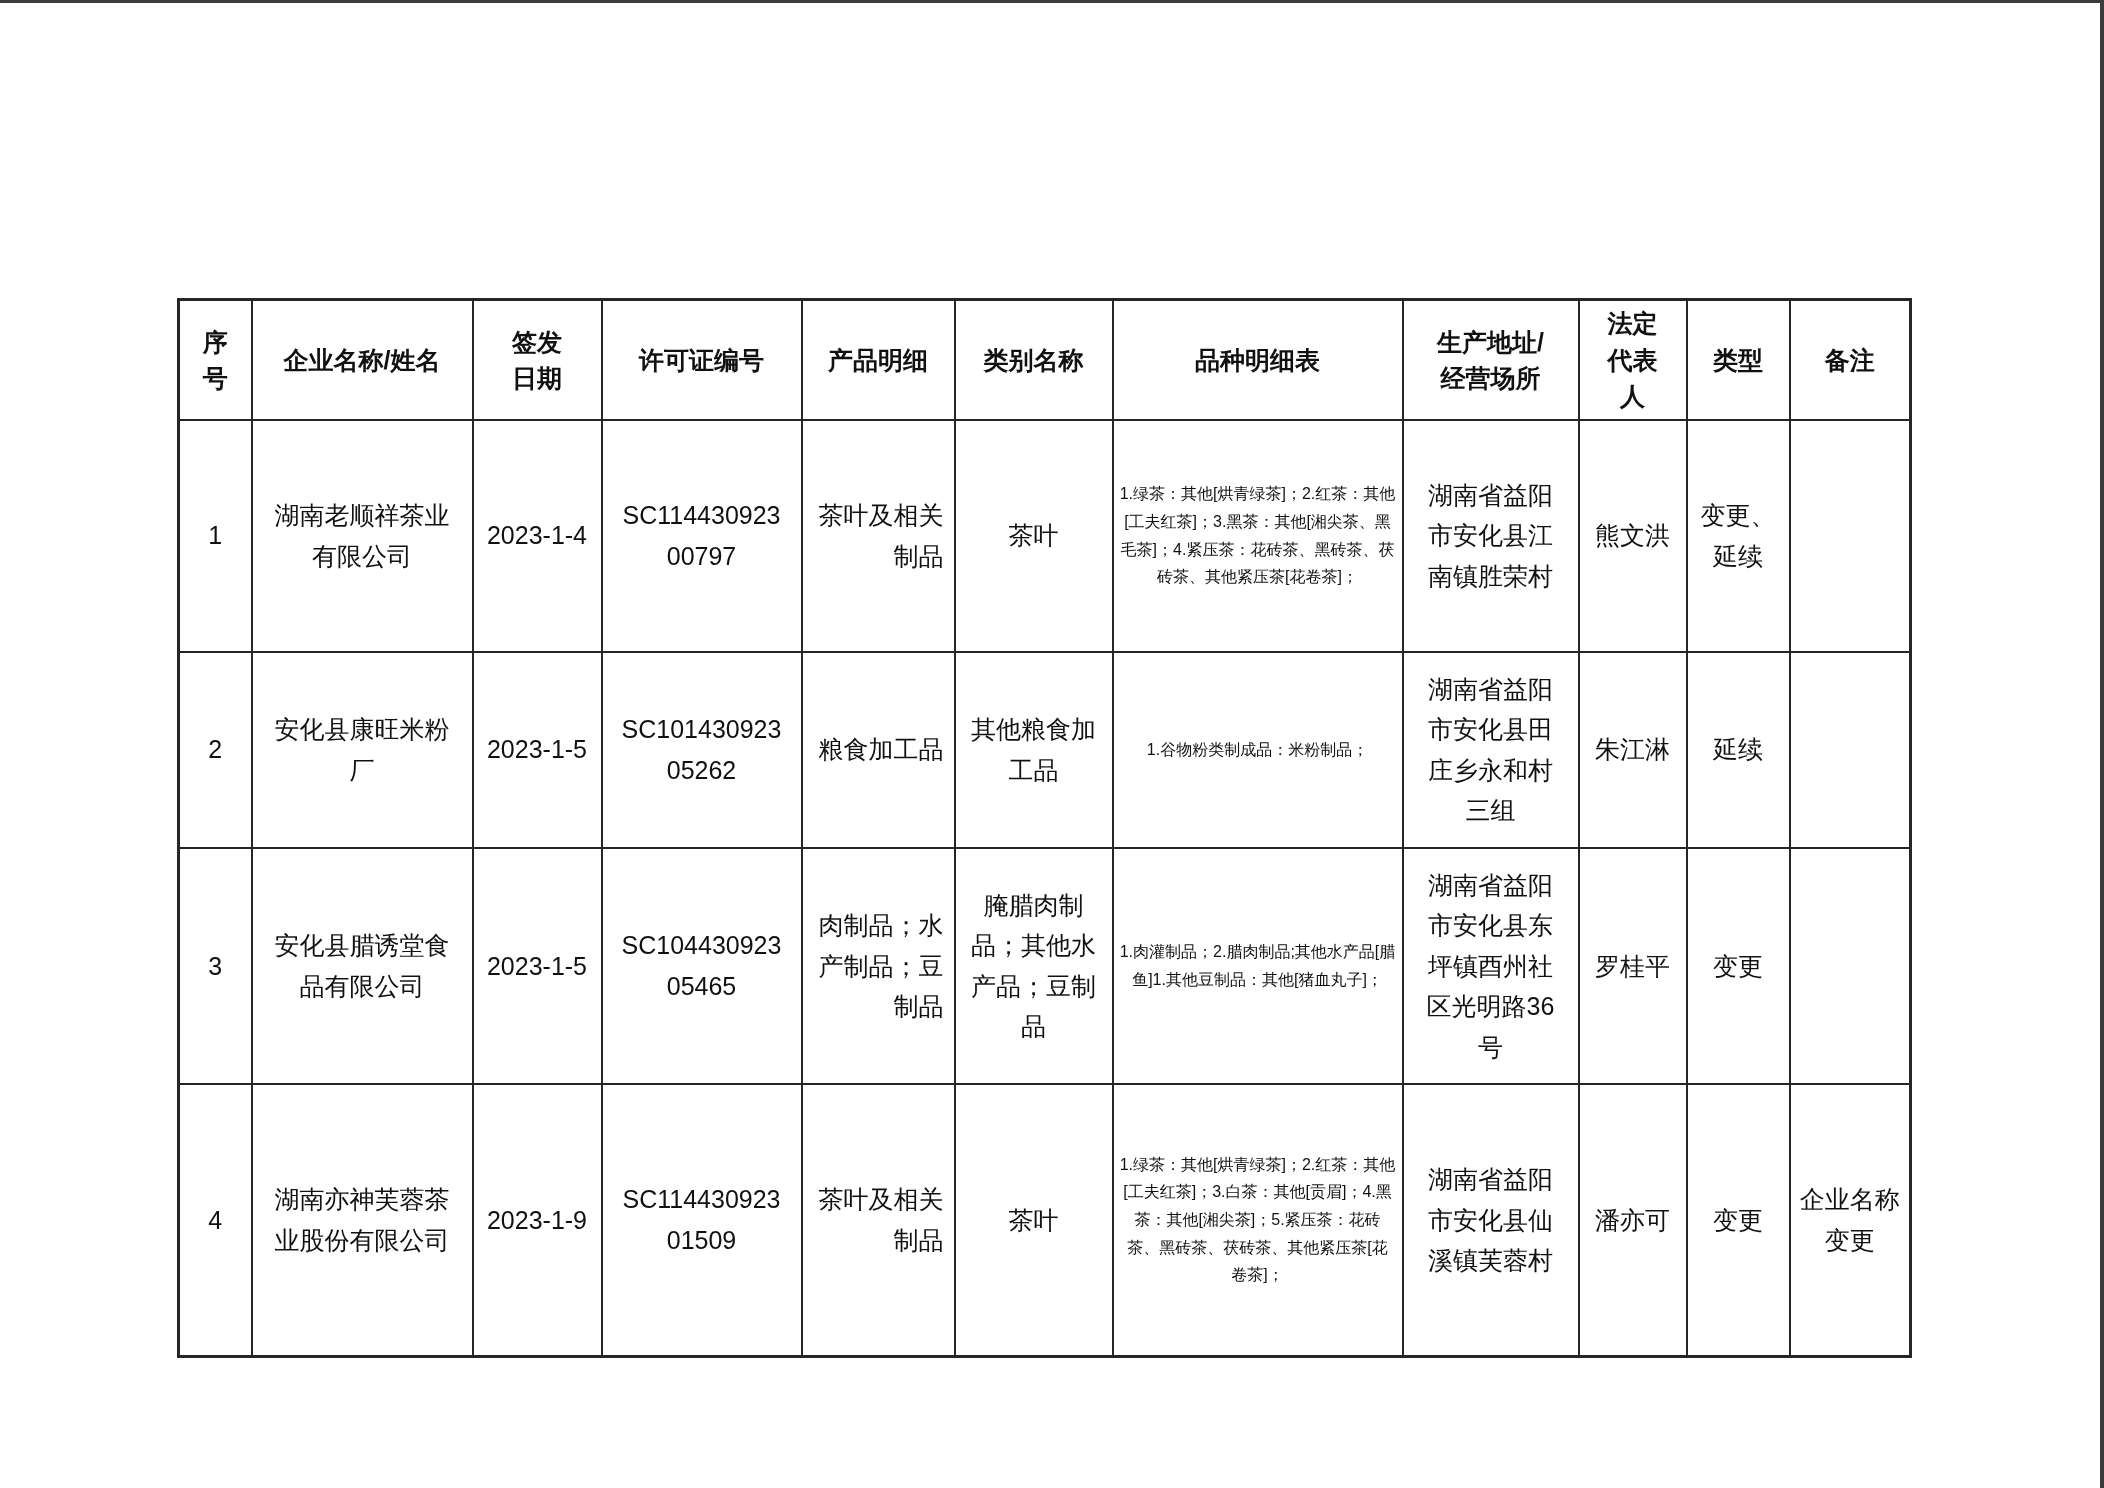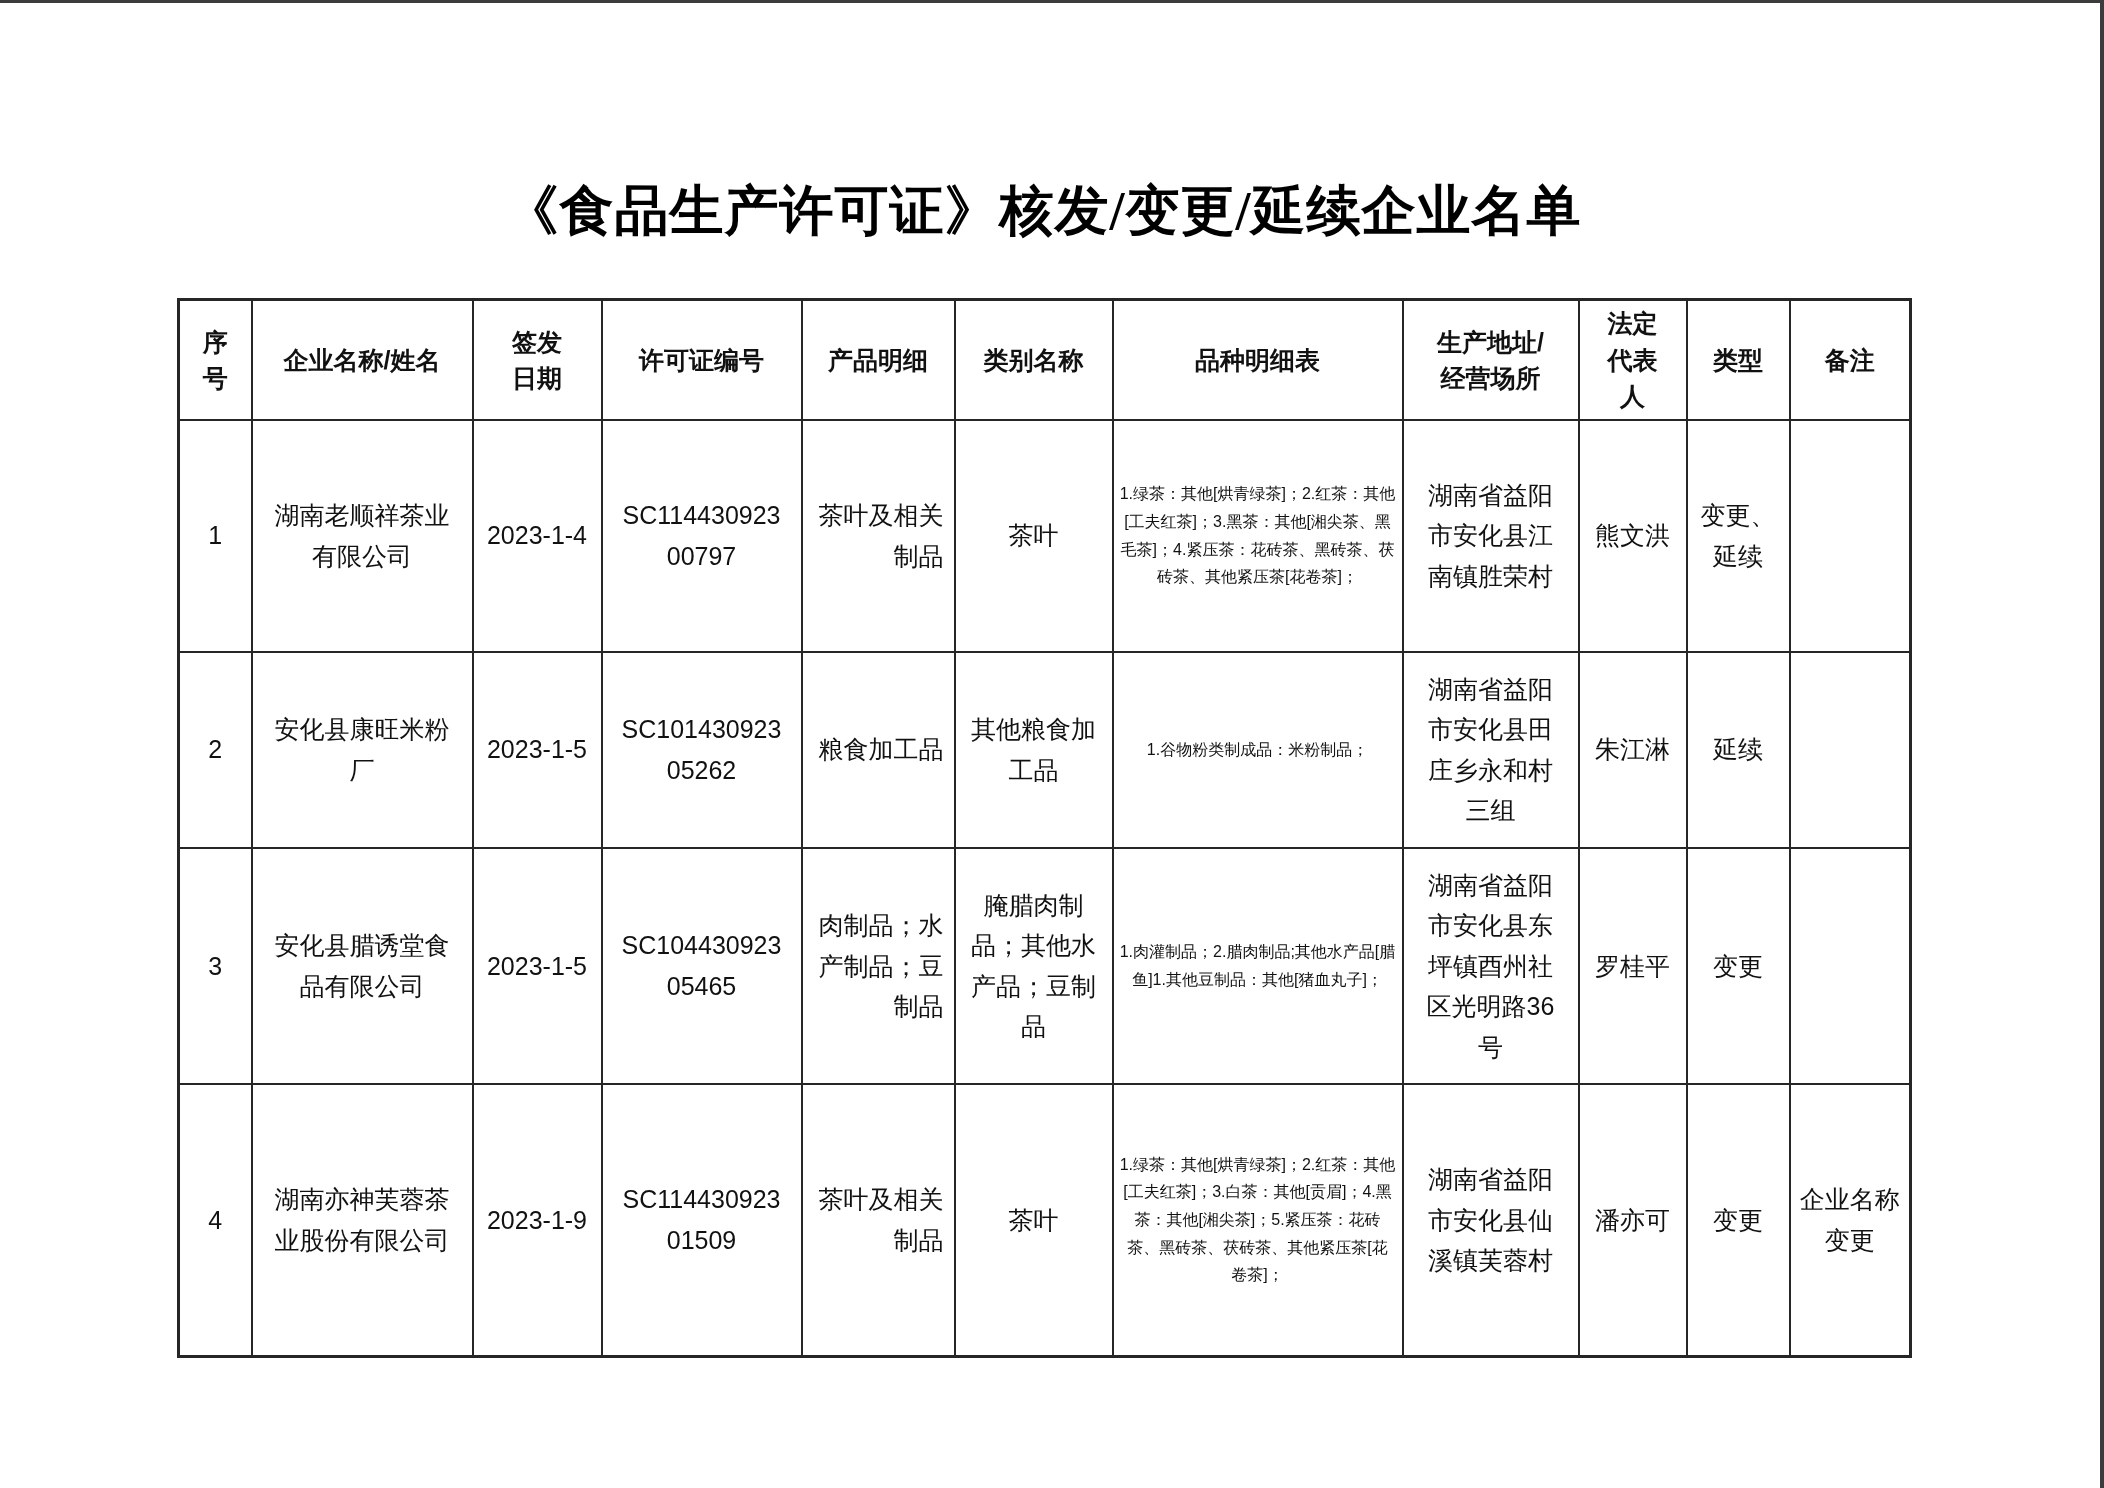--- a/index.html
+++ b/index.html
@@ -83,21 +83,20 @@
   td.c-type{padding:0 8px;}
   td.c-remark{padding:0 8px;text-align:center;}
 </style>
 </head>
 <body>
 
 <div class="page">
   <div class="edge-top"></div>
   <div class="edge-right"></div>
 
-  <div class="doc-title">《食品生产许可证》核发/变更/延续企业名单</div>
 
   <table class="license-table">
     <colgroup>
       <col class="c-index">
         <col class="c-company">
         <col class="c-date">
         <col class="c-license">
       <col class="c-product">
         <col class="c-category">
         <col class="c-variety">

